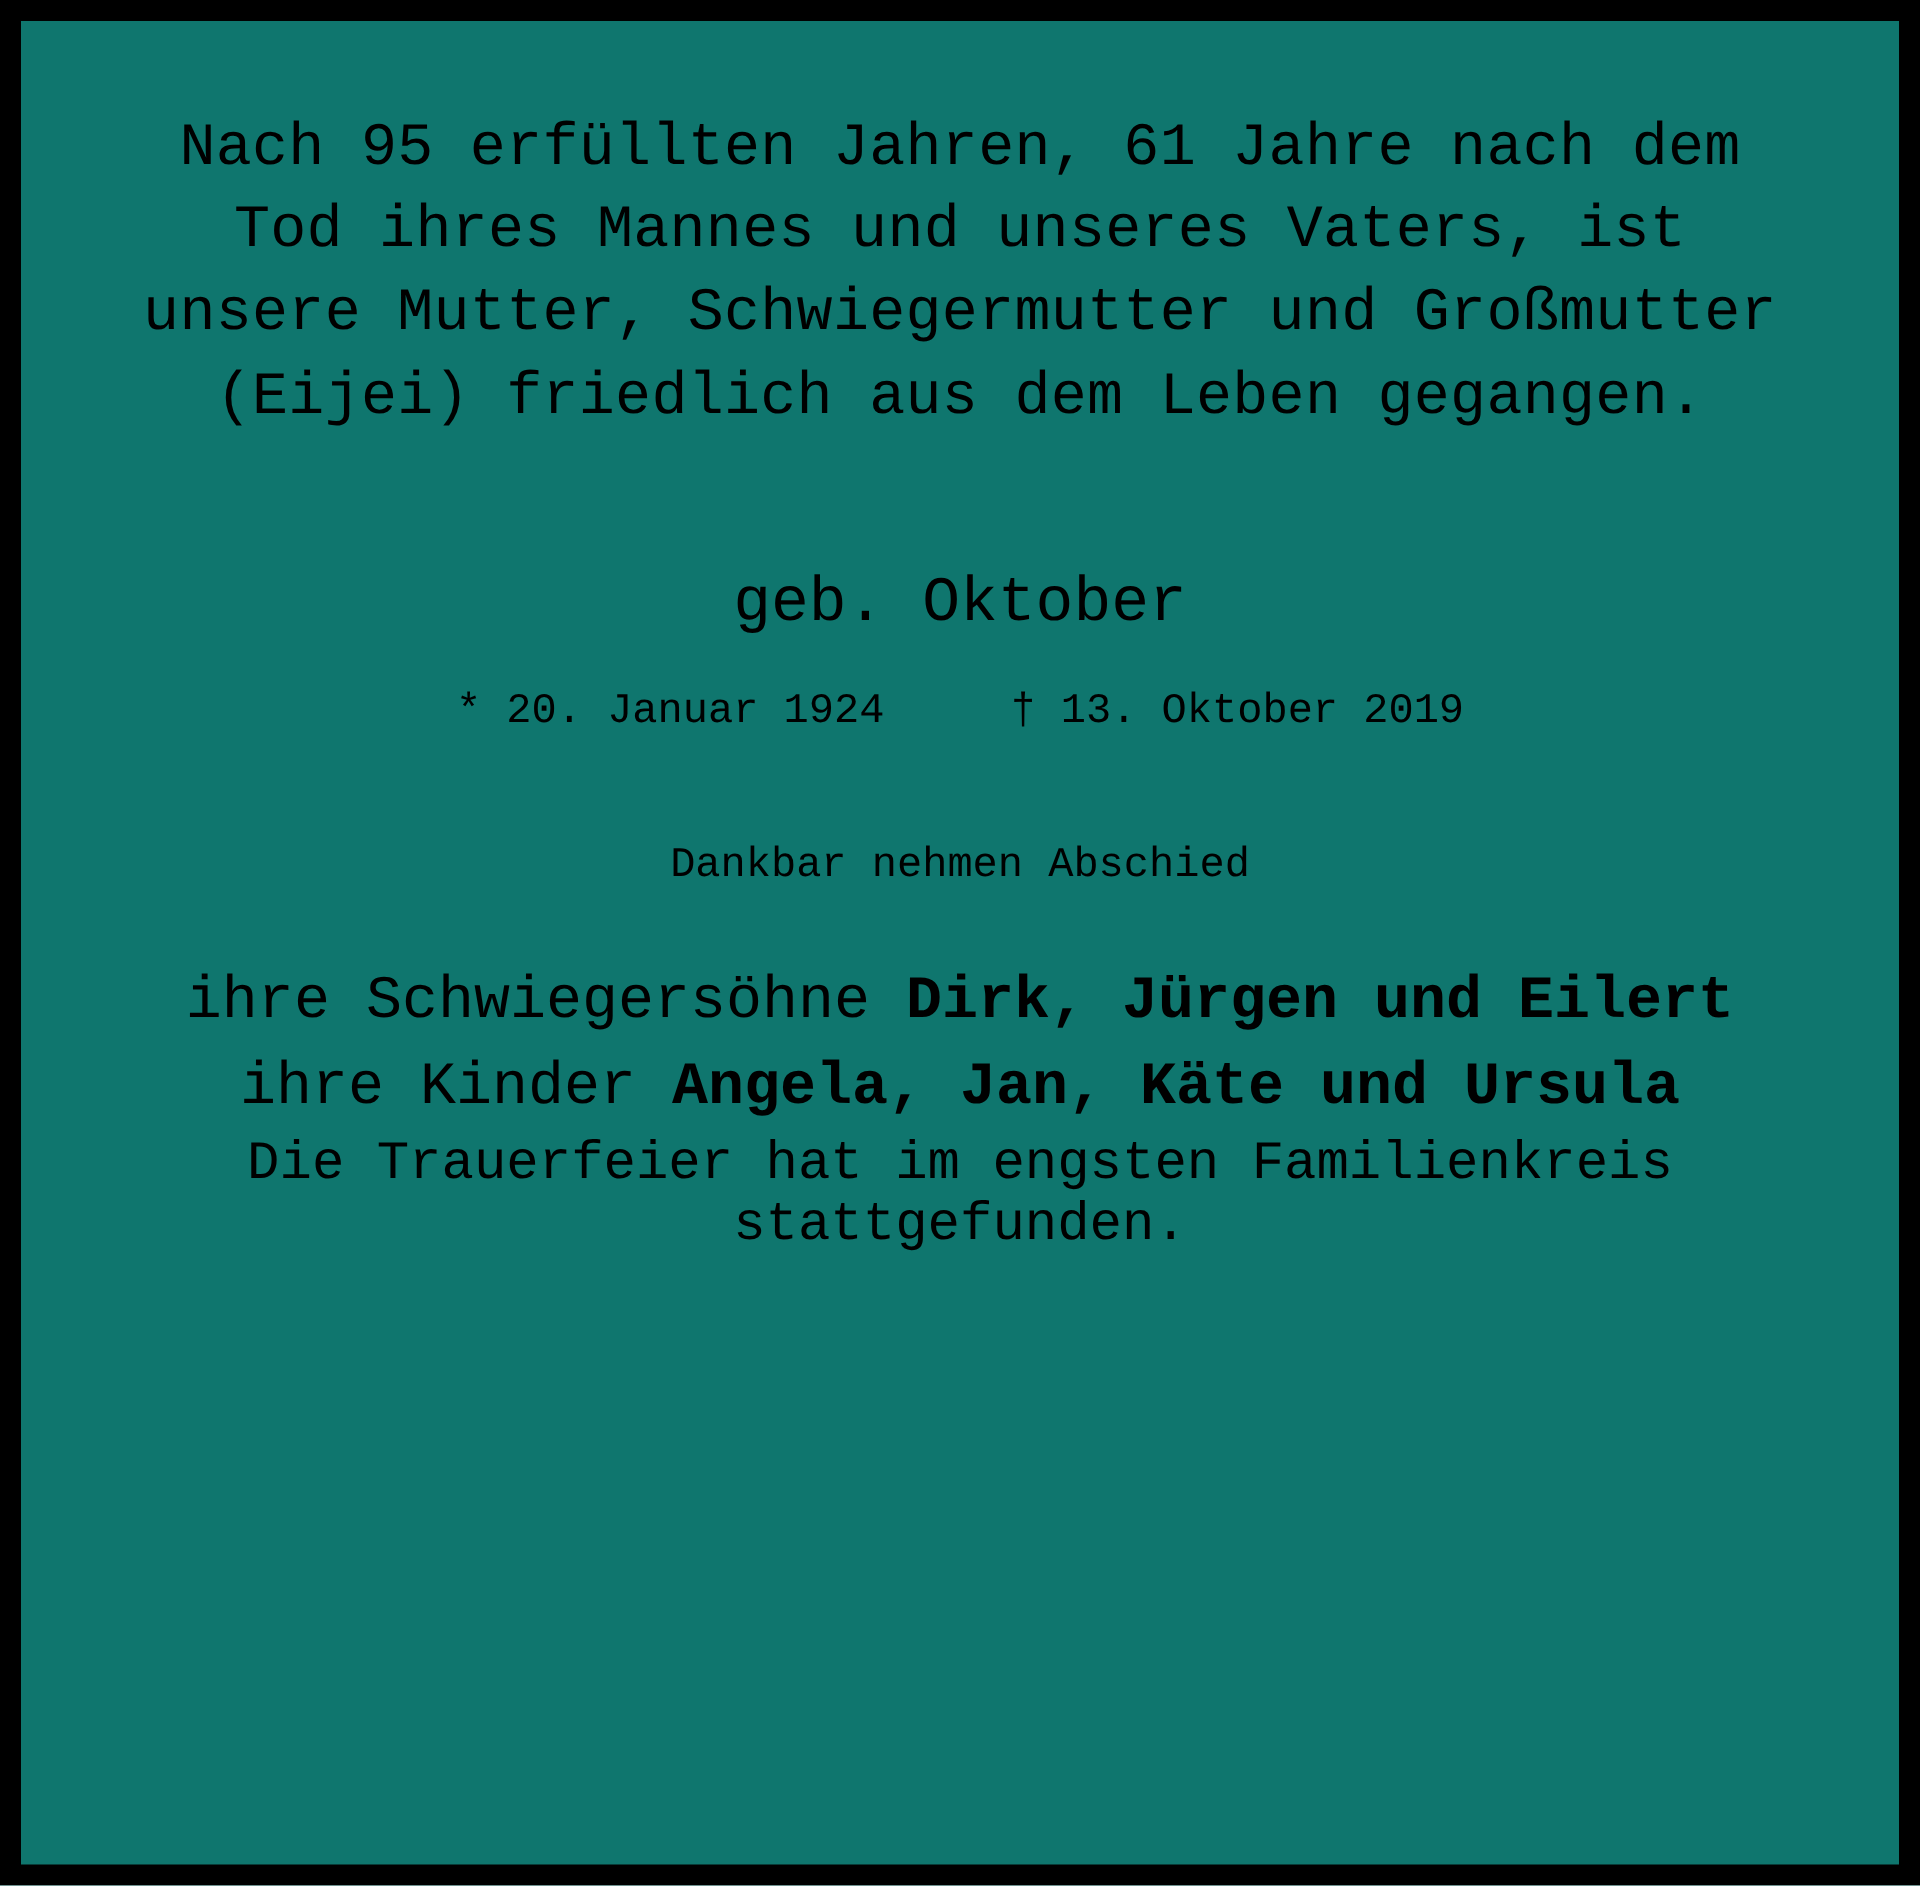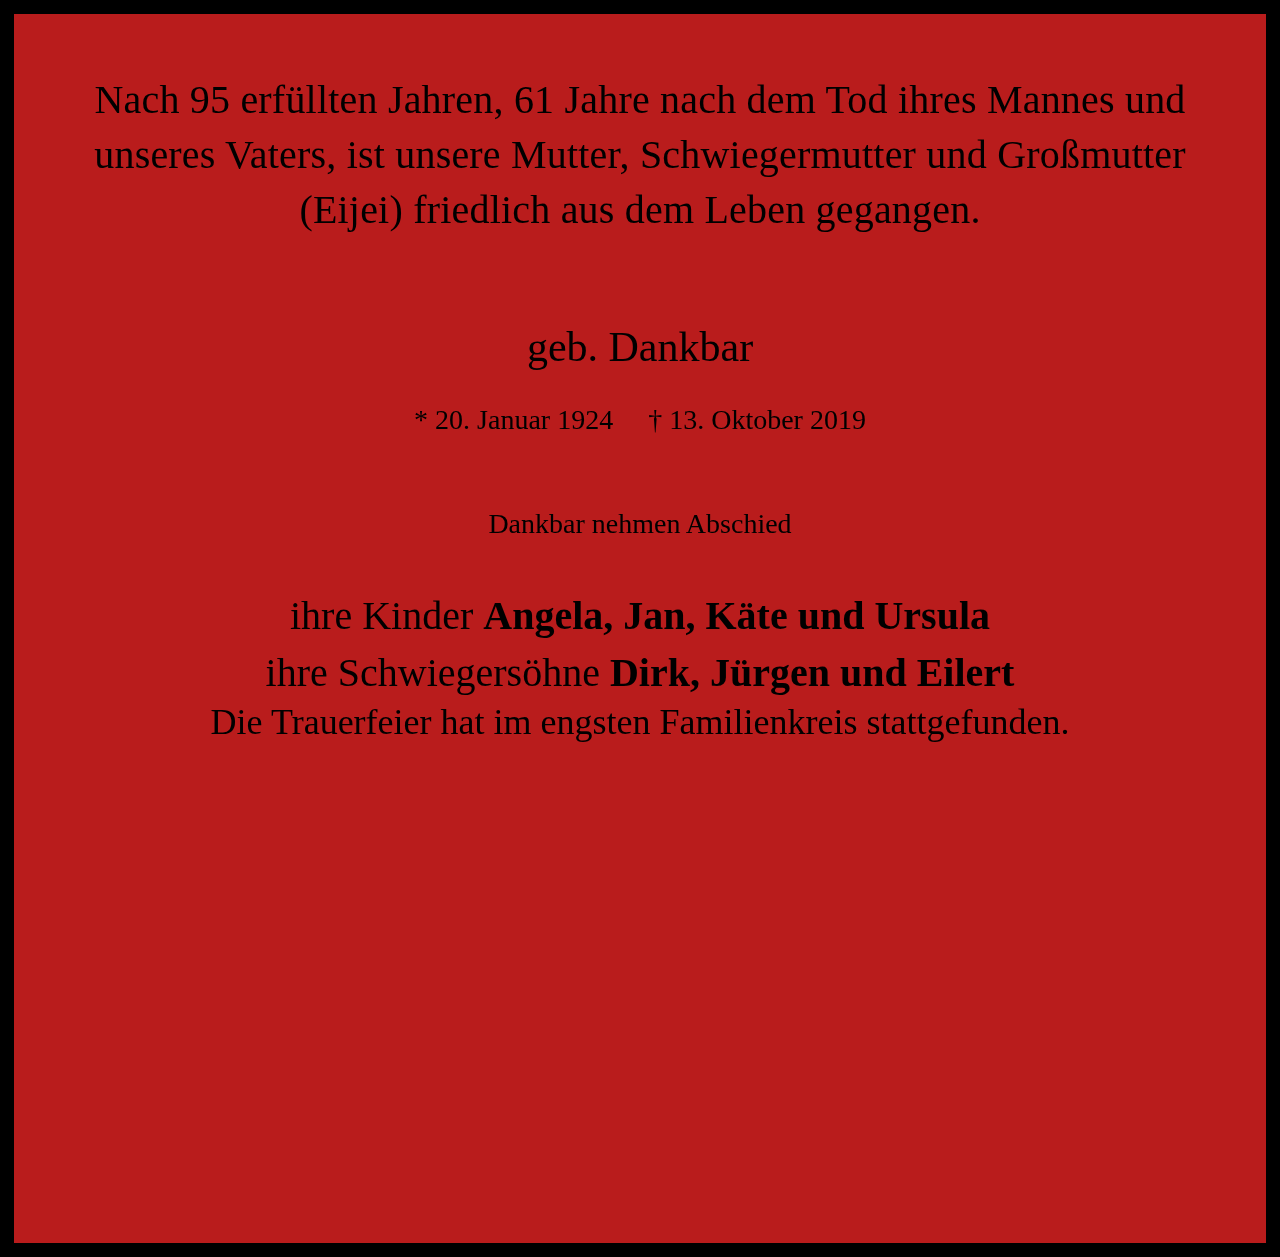--- a/index.html
+++ b/index.html
@@ -12,23 +12,24 @@
     height: 1257px;
     font-family: "Liberation Serif", serif;
     color: #000000;
     overflow: hidden;
   }
   .obituary-frame {
     box-sizing: border-box;
     width: 1280px;
     height: 1257px;
     border: 14px solid #000000;
-    background: #b91c1c;
+    background: #0f766e;
     padding: 0;
     position: relative;
+    font-family: Liberation Mono, monospace;
   }
   .obituary-inner {
     box-sizing: border-box;
     width: 100%;
     height: 100%;
     padding: 58px 58px 30px 58px;
     text-align: center;
   }
   .intro {
     font-size: 40px;
@@ -78,32 +79,32 @@
 </head>
 <body>
 
 <div class="obituary-frame">
   <div class="obituary-inner">
 
     <p class="intro">Nach 95 erfüllten Jahren, 61 Jahre nach dem Tod ihres Mannes und unseres Vaters, ist unsere Mutter, Schwiegermutter und Großmutter (Eijei) friedlich aus dem Leben gegangen.</p>
 
     <div class="name-block">
 
-      <div class="maiden-name">geb. Dankbar</div>
+      <div class="maiden-name">geb. Oktober</div>
 
       <div class="dates">* 20. Januar 1924     † 13. Oktober 2019</div>
     </div>
 
     <div class="farewell">Dankbar nehmen Abschied</div>
 
     <div class="mourners">
       <div class="line">
-        <span>ihre Kinder </span><b>Angela, Jan, Käte und Ursula</b>
+        <span>ihre Schwiegersöhne </span><b>Dirk, Jürgen und Eilert</b>
       </div>
       <div class="line">
-        <span>ihre Schwiegersöhne </span><b>Dirk, Jürgen und Eilert</b>
+        <span>ihre Kinder </span><b>Angela, Jan, Käte und Ursula</b>
       </div>
     </div>
 
     <div class="footer-note">Die Trauerfeier hat im engsten Familienkreis stattgefunden.</div>
 
   </div>
 </div>
 
 </body></html>

